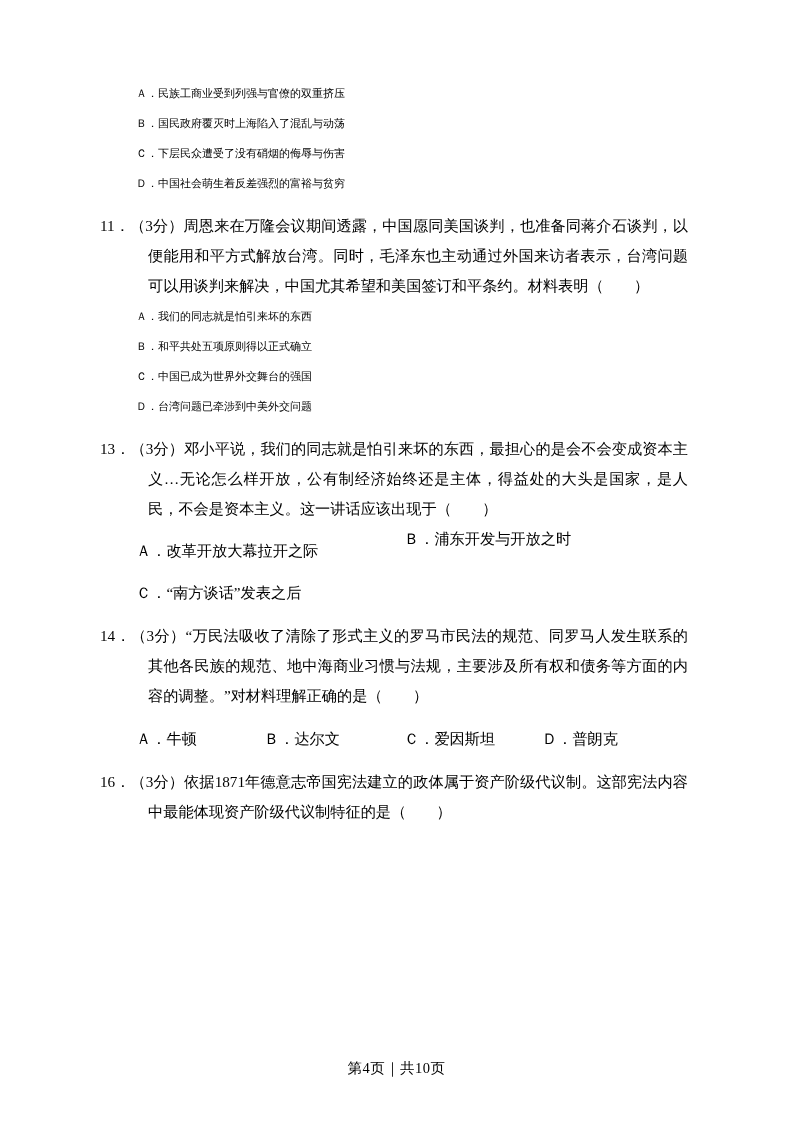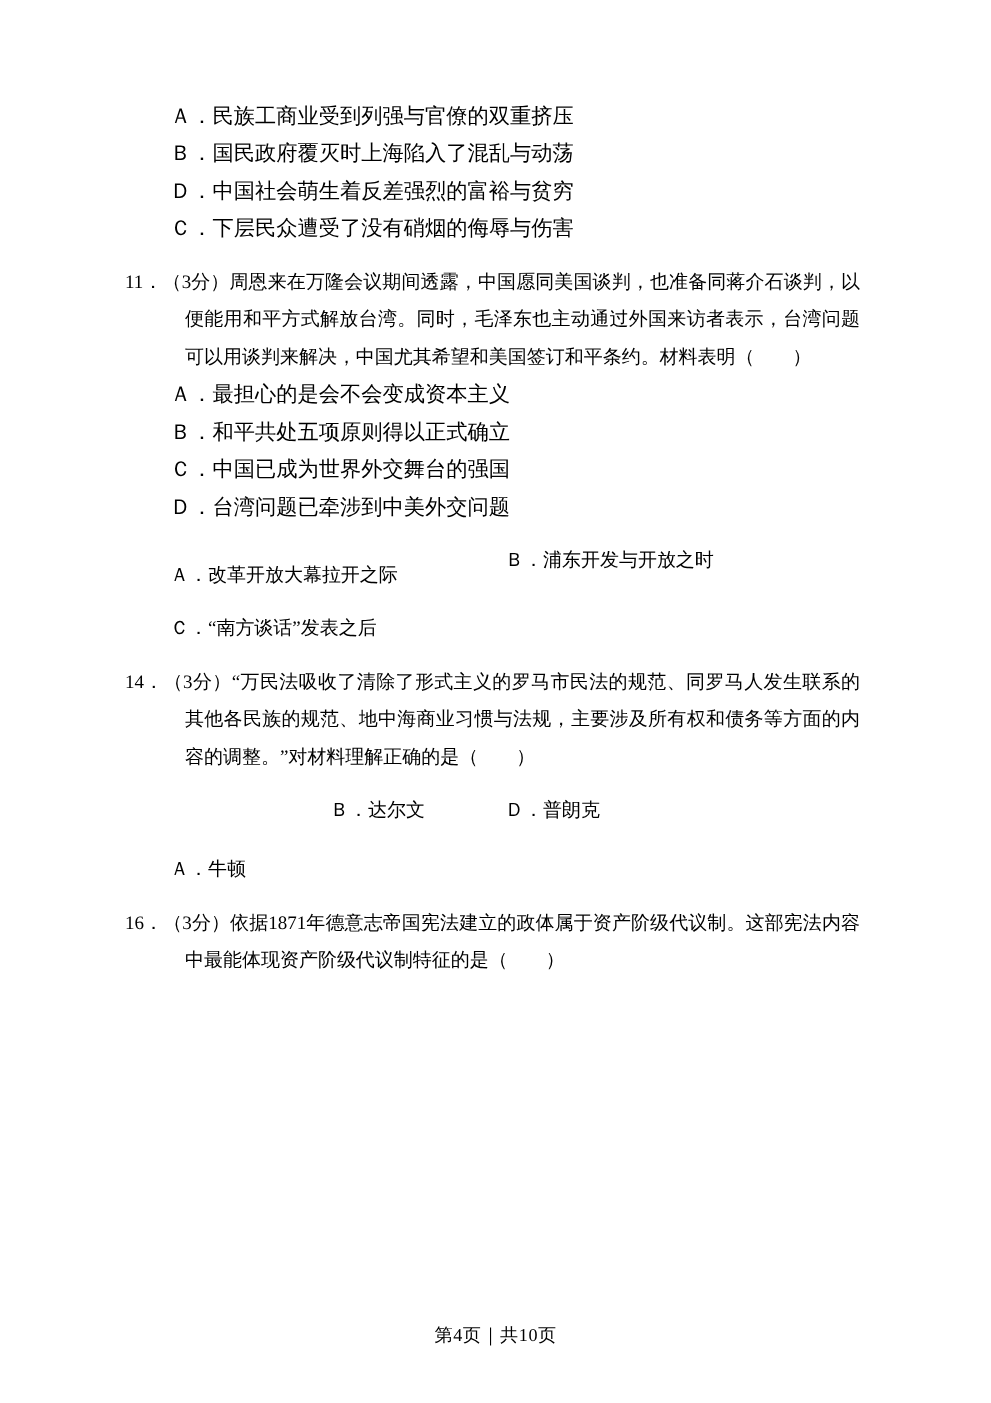--- a/index.html
+++ b/index.html
@@ -31,21 +31,21 @@
     text-align: justify;
     text-justify: inter-ideograph;
   }
   .q-num {
     white-space: nowrap;
   }
   .opt-list {
     margin-top: 0;
   }
   .opt {
-    font-size: 17px;
+    font-size: 11px;
     line-height: 30px;
     padding-left: 36px;
     text-align: justify;
   }
   .opt-two {
     display: flex;
     font-size: 15.2px;
     line-height: 30px;
     padding-left: 36px;
   }
@@ -56,21 +56,21 @@
   }
   .opt-row4 {
     display: flex;
     font-size: 15.2px;
     line-height: 30px;
     padding-left: 36px;
   }
   .opt-row4 > span {
     flex: none;
   }
-  .opt-row4 > span:nth-child(1) { width: 128px; margin-top: 47px; }
+  .opt-row4 > span:nth-child(1) { width: 128px; }
   .opt-row4 > span:nth-child(2) { width: 140px; }
   .opt-row4 > span:nth-child(3) { width: 138px; }
   .footer {
     position: absolute;
     left: 0;
     right: 0;
     bottom: 44px;
     text-align: center;
     font-size: 14.5px;
     letter-spacing: 0.5px;
@@ -82,56 +82,58 @@
 </style>
 </head>
 <body>
 
 <div class="page">
 
   <div class="q-block">
     <div class="opt-list">
       <div class="opt">Ａ．民族工商业受到列强与官僚的双重挤压</div>
       <div class="opt">Ｂ．国民政府覆灭时上海陷入了混乱与动荡</div>
+      <div class="opt">Ｃ．下层民众遭受了没有硝烟的侮辱与伤害</div>
       <div class="opt">Ｄ．中国社会萌生着反差强烈的富裕与贫穷</div>
-      <div class="opt">Ｃ．下层民众遭受了没有硝烟的侮辱与伤害</div>
     </div>
   </div>
 
   <div class="q-block">
     <div class="q-stem hang"><span class="q-num">11．</span><span class="q-score">（3分）</span><span class="stem-text">周恩来在万隆会议期间透露，中国愿同美国谈判，也准备同蒋介石谈判，以便能用和平方式解放台湾。同时，毛泽东也主动通过外国来访者表示，台湾问题可以用谈判来解决，中国尤其希望和美国签订和平条约。材料表明（　　）</span></div>
     <div class="opt-list">
-      <div class="opt">Ａ．最担心的是会不会变成资本主义</div>
+      <div class="opt">Ａ．我们的同志就是怕引来坏的东西</div>
       <div class="opt">Ｂ．和平共处五项原则得以正式确立</div>
       <div class="opt">Ｃ．中国已成为世界外交舞台的强国</div>
       <div class="opt">Ｄ．台湾问题已牵涉到中美外交问题</div>
     </div>
   </div>
 
   <div class="q-block">
+    <div class="q-stem hang"><span class="q-num">13．</span><span class="q-score">（3分）</span><span class="stem-text">邓小平说，我们的同志就是怕引来坏的东西，最担心的是会不会变成资本主义…无论怎么样开放，公有制经济始终还是主体，得益处的大头是国家，是人民，不会是资本主义。这一讲话应该出现于（　　）</span></div>
     <div class="opt-list">
       <div class="opt-two">
         <span>Ａ．改革开放大幕拉开之际</span>
         <span>Ｂ．浦东开发与开放之时</span>
       </div>
       <div class="opt-two">
         <span>Ｃ．“南方谈话”发表之后</span>
       </div>
     </div>
   </div>
 
   <div class="q-block">
     <div class="q-stem hang"><span class="q-num">14．</span><span class="q-score">（3分）</span><span class="stem-text">“万民法吸收了清除了形式主义的罗马市民法的规范、同罗马人发生联系的其他各民族的规范、地中海商业习惯与法规，主要涉及所有权和债务等方面的内容的调整。”对材料理解正确的是（　　）</span></div>
   </div>
 
   <div class="q-block">
     <div class="opt-list">
       <div class="opt-row4">
         <span>Ａ．牛顿</span>
         <span>Ｂ．达尔文</span>
+        <span>Ｃ．爱因斯坦</span>
         <span>Ｄ．普朗克</span>
       </div>
     </div>
   </div>
 
   <div class="q-block">
     <div class="q-stem hang"><span class="q-num">16．</span><span class="q-score">（3分）</span><span class="stem-text">依据1871年德意志帝国宪法建立的政体属于资产阶级代议制。这部宪法内容中最能体现资产阶级代议制特征的是（　　）</span></div>
   </div>
 
   <div class="footer">第4页｜共10页</div>

